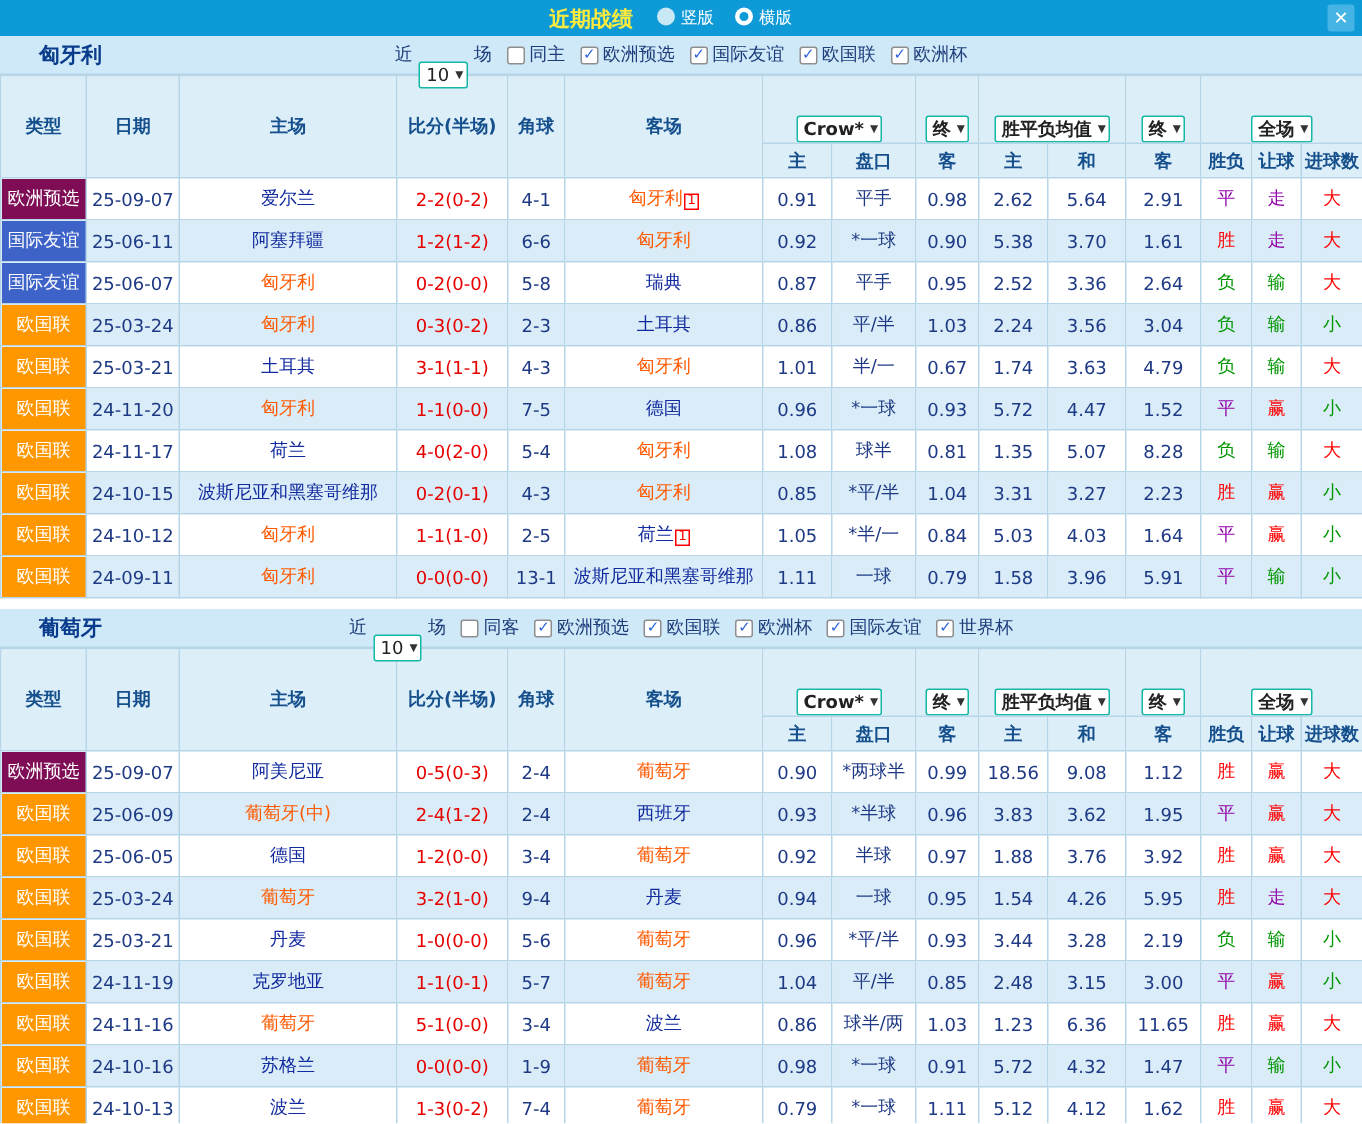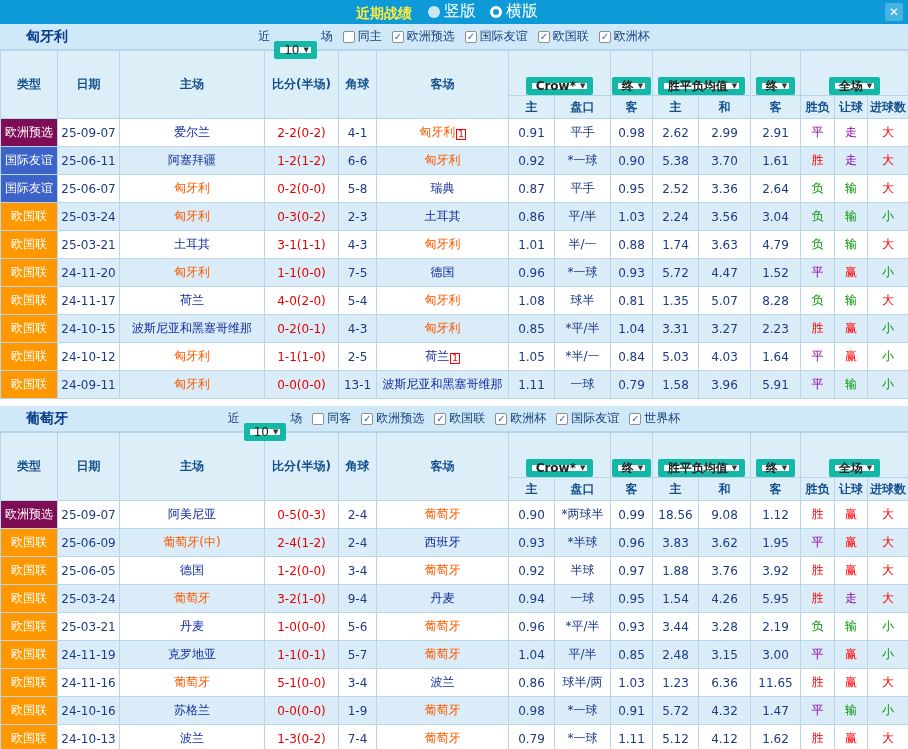--- a/index.html
+++ b/index.html
@@ -3,35 +3,35 @@
 <meta charset="utf-8">
 <style>
   * { margin:0; padding:0; box-sizing:border-box; }
   html,body { background:#fff; }
   body { font-family:"DejaVu Sans","Liberation Sans",sans-serif; }
   .window { width:908px; height:749px; overflow:hidden; position:relative; background:#fff; }
 
   
   .titlebar { height:24px; background:var(--titlebar-bg,#0d9ad6); display:flex; align-items:center; justify-content:center; position:relative; }
   .title { color:var(--title-text,#ffeb3c); font-size:14px; font-weight:bold; margin-right:16px; }
-  .radio-opt { display:inline-flex; align-items:center; margin-right:14px; cursor:pointer; color:#fff; font-size:16px; }
+  .radio-opt { display:inline-flex; align-items:center; margin-right:14px; cursor:pointer; color:#fff; font-size:11px; }
   .radio { width:12px; height:12px; border-radius:50%; background:#c9e8f6; margin-right:4px; display:inline-block; position:relative; }
   .radio.selected { background:#fff; }
   .radio.selected::after { content:""; position:absolute; left:3px; top:3px; width:6px; height:6px; border-radius:50%; background:var(--titlebar-bg,#0d9ad6); }
   .close-btn { position:absolute; right:5px; top:3px; width:18px; height:18px; background:#45b3e3; color:#fff; font-size:12px; font-weight:bold; display:flex; align-items:center; justify-content:center; border-radius:2px; cursor:pointer; }
 
   
   .section + .section { margin-top:7px; }
   .filter-bar { height:26px; background:var(--filter-bg,#cfe9f8); display:flex; align-items:center; font-size:12px; color:#1d3d7a; border-bottom:1px solid var(--border,#b6d5e8); }
   .team-name { width:150px; padding-left:26px; font-size:14px; font-weight:bold; color:#0a3c8c; }
   .filter-center { flex:1; display:flex; align-items:center; justify-content:center; gap:4px; white-space:nowrap; }
   .filter-spacer { width:150px; }
   .cb-item { display:inline-flex; align-items:center; margin-left:6px; cursor:pointer; }
   .cb { width:12px; height:12px; background:#fff; border:1px solid #8f8f8f; display:inline-flex; align-items:center; justify-content:center; font-size:10px; line-height:1; color:#2a62d9; margin-right:3px; border-radius:2px; font-weight:bold; }
-  .select { display:inline-flex; align-items:center; background:#fff; border:6px solid #14b8a6; padding:1px 2px 1px 4px; font-size:12px; color:#222; height:18px; border-radius:2px; cursor:pointer; vertical-align:middle;margin-top:26px; }
+  .select { display:inline-flex; align-items:center; background:#fff; border:1px solid #14b8a6; padding:1px 2px 1px 4px; font-size:12px; color:#222; height:18px; border-radius:2px; cursor:pointer; vertical-align:middle;margin-top:26px; }
   .sel-arrow { font-size:7px; color:#333; margin-left:4px; }
 
   
   .stats-table { border-collapse:collapse; table-layout:fixed; width:908px; font-size:12px; }
   .stats-table th { background:var(--header-bg,#dceef8); color:#15508d; font-weight:bold; border:1px solid var(--border,#b6d5e8); height:23px; padding:0; text-align:center; overflow:hidden; white-space:nowrap; }
   .stats-table td { border:1px solid var(--border,#b6d5e8); height:28px; padding:0; text-align:center; overflow:hidden; white-space:nowrap; color:#1e3a85; }
   .stats-table tbody tr:nth-child(even) { background:var(--row-alt,#d9ecf8); }
   td.type { color:#fff; }
   td.score { color:var(--score,#e60000); }
   .tname { color:var(--team-name,#112a9e);margin-top:39px; }
@@ -158,21 +158,21 @@
               <td class="type" style="background:#7e0d56">欧洲预选</td>
               <td class="date">25-09-07</td>
               <td><span class="tname">爱尔兰</span></td>
               <td class="score">2-2(0-2)</td>
               <td>4-1</td>
               <td><span class="tname focus">匈牙利</span><span class="redcard">1</span></td>
               <td>0.91</td>
               <td>平手</td>
               <td>0.98</td>
               <td>2.62</td>
-              <td>2.99</td>
+              <td>5.64</td>
               <td>2.91</td>
               <td style="color:#9000a8">平</td>
               <td style="color:#9000a8">走</td>
               <td style="color:#ff0000">大</td>
             </tr>
             <tr>
               <td class="type" style="background:#3e63c8">国际友谊</td>
               <td class="date">25-06-11</td>
               <td><span class="tname">阿塞拜疆</span></td>
               <td class="score">1-2(1-2)</td>
@@ -224,21 +224,21 @@
             </tr>
             <tr>
               <td class="type" style="background:#ff9800">欧国联</td>
               <td class="date">25-03-21</td>
               <td><span class="tname">土耳其</span></td>
               <td class="score">3-1(1-1)</td>
               <td>4-3</td>
               <td><span class="tname focus">匈牙利</span></td>
               <td>1.01</td>
               <td>半/一</td>
-              <td>0.88</td>
+              <td>0.67</td>
               <td>1.74</td>
               <td>3.63</td>
               <td>4.79</td>
               <td style="color:#009600">负</td>
               <td style="color:#009600">输</td>
               <td style="color:#ff0000">大</td>
             </tr>
             <tr>
               <td class="type" style="background:#ff9800">欧国联</td>
               <td class="date">24-11-20</td>

